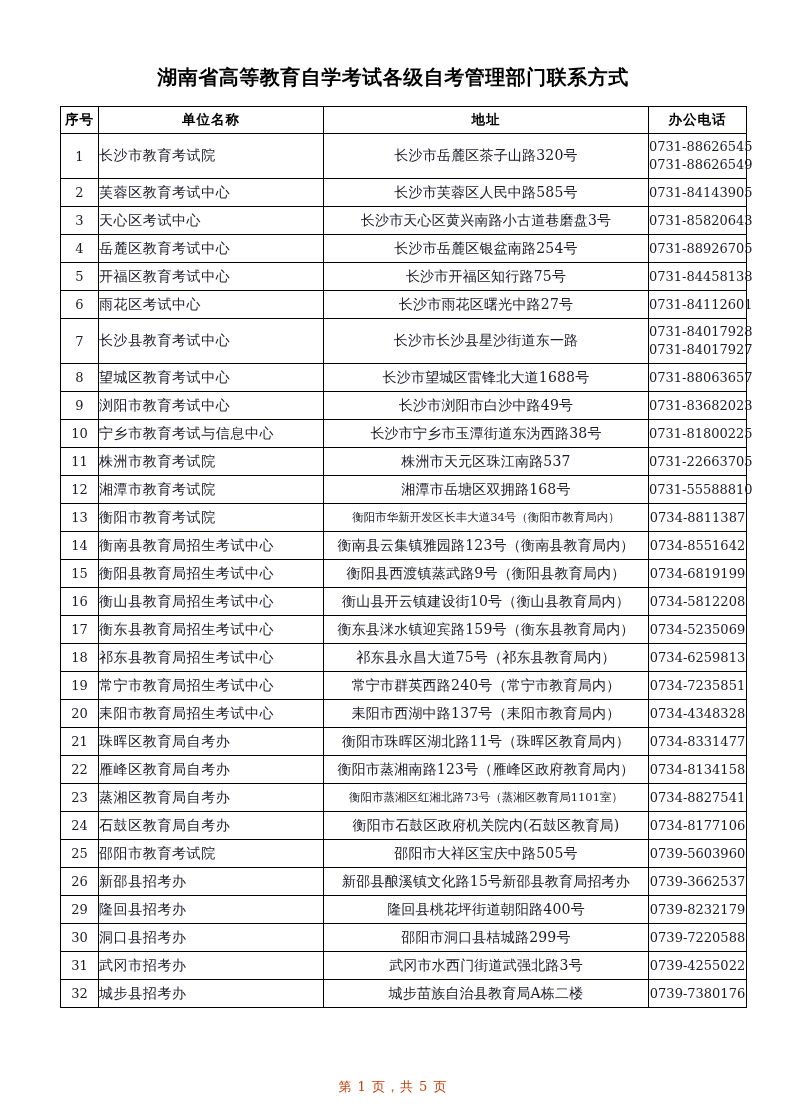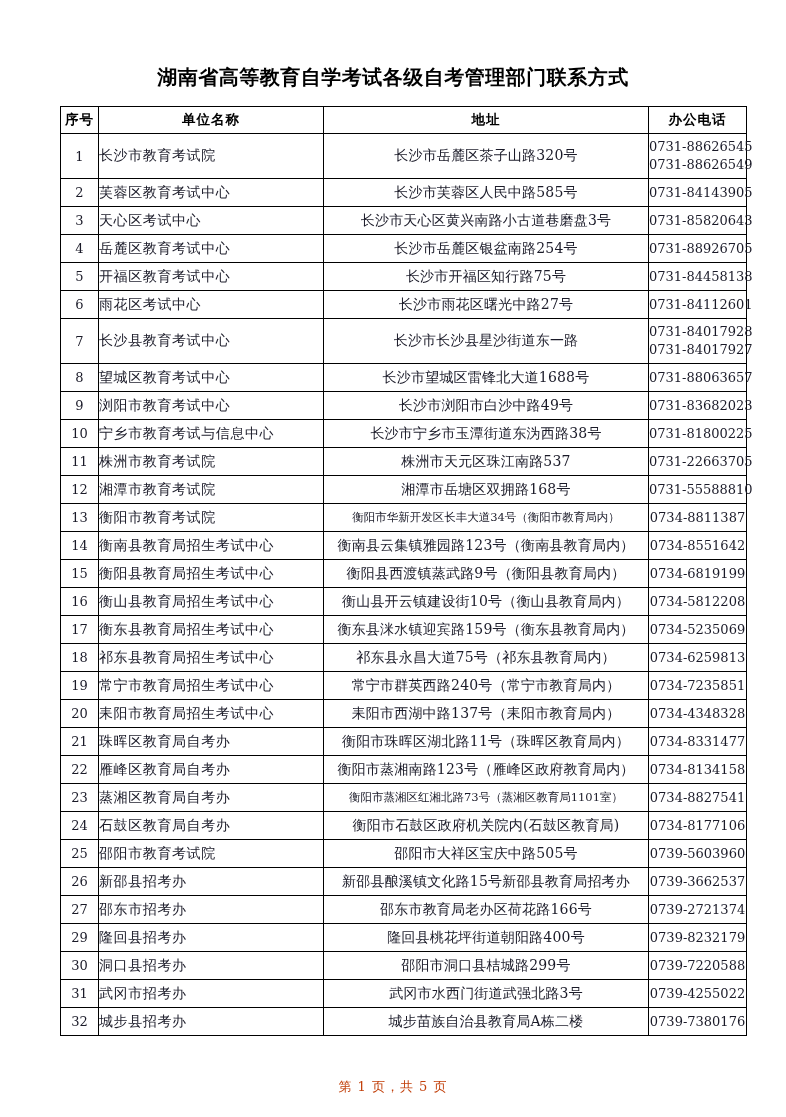--- a/index.html
+++ b/index.html
@@ -340,28 +340,20 @@
           </tr>
           <tr>
             <td class="idx">26</td>
             <td class="name">新邵县招考办</td>
             <td class="addr">新邵县酿溪镇文化路15号新邵县教育局招考办</td>
             <td class="phone">
               <span class="ln">0739-3662537</span>
             </td>
           </tr>
           <tr>
-            <td class="idx">27</td>
-            <td class="name">邵东市招考办</td>
-            <td class="addr">邵东市教育局老办区荷花路166号</td>
-            <td class="phone">
-              <span class="ln">0739-2721374</span>
-            </td>
-          </tr>
-          <tr>
             <td class="idx">29</td>
             <td class="name">隆回县招考办</td>
             <td class="addr">隆回县桃花坪街道朝阳路400号</td>
             <td class="phone">
               <span class="ln">0739-8232179</span>
             </td>
           </tr>
           <tr>
             <td class="idx">30</td>
             <td class="name">洞口县招考办</td>

